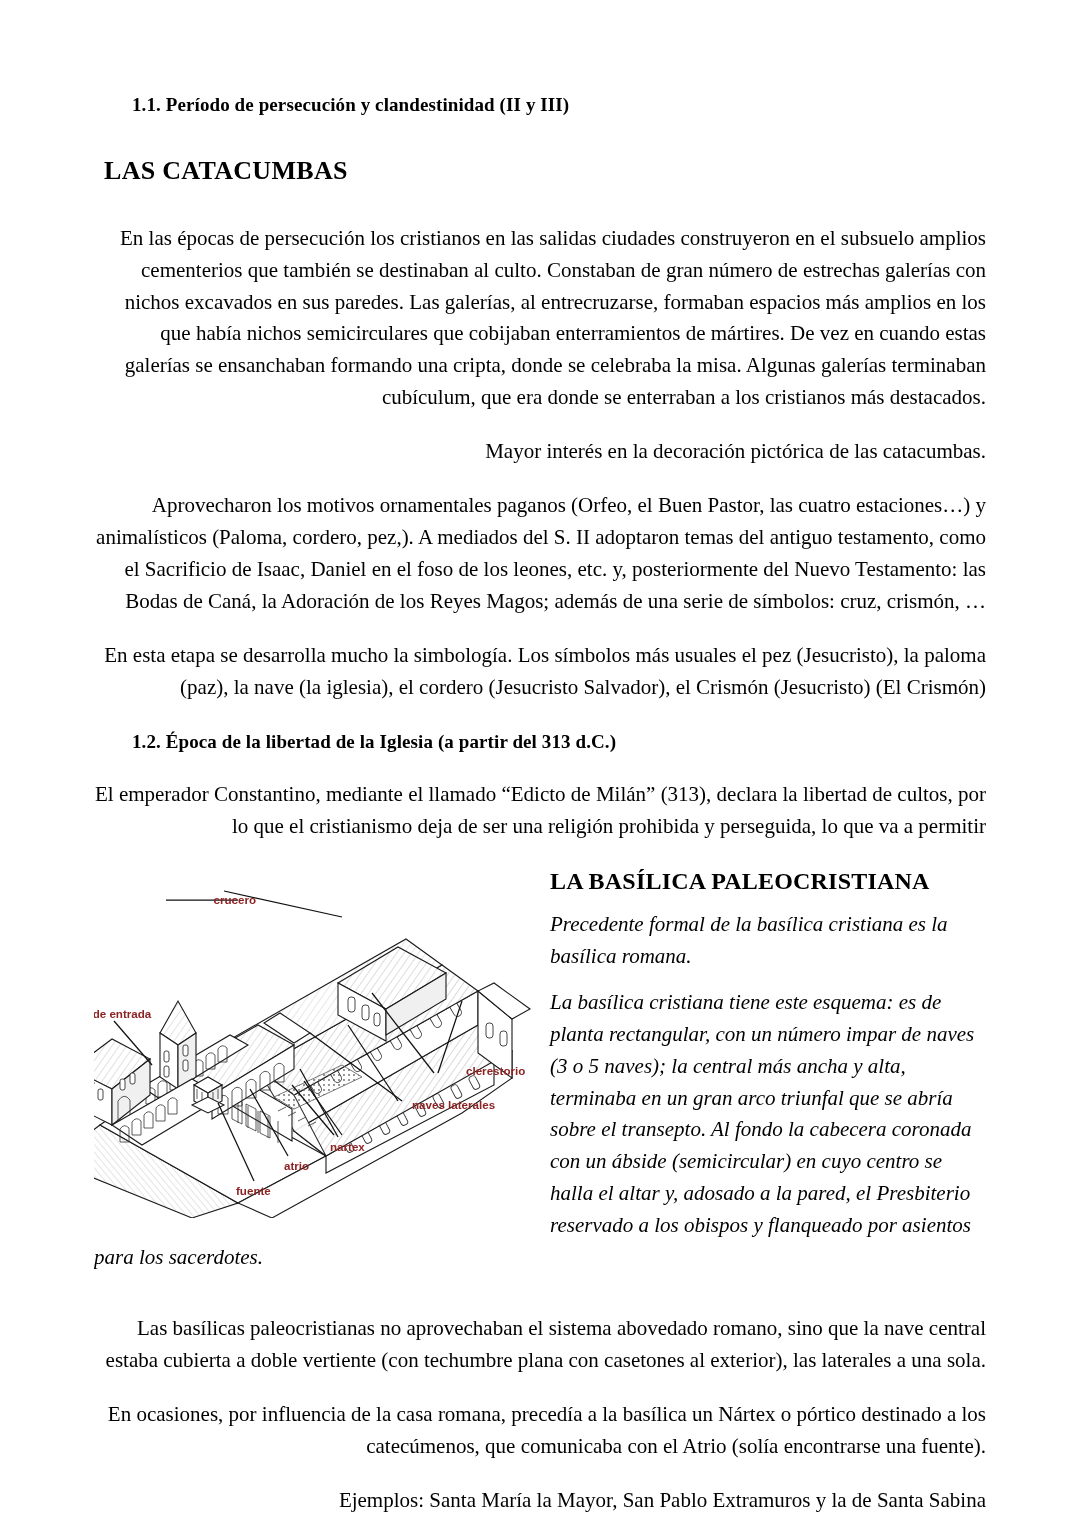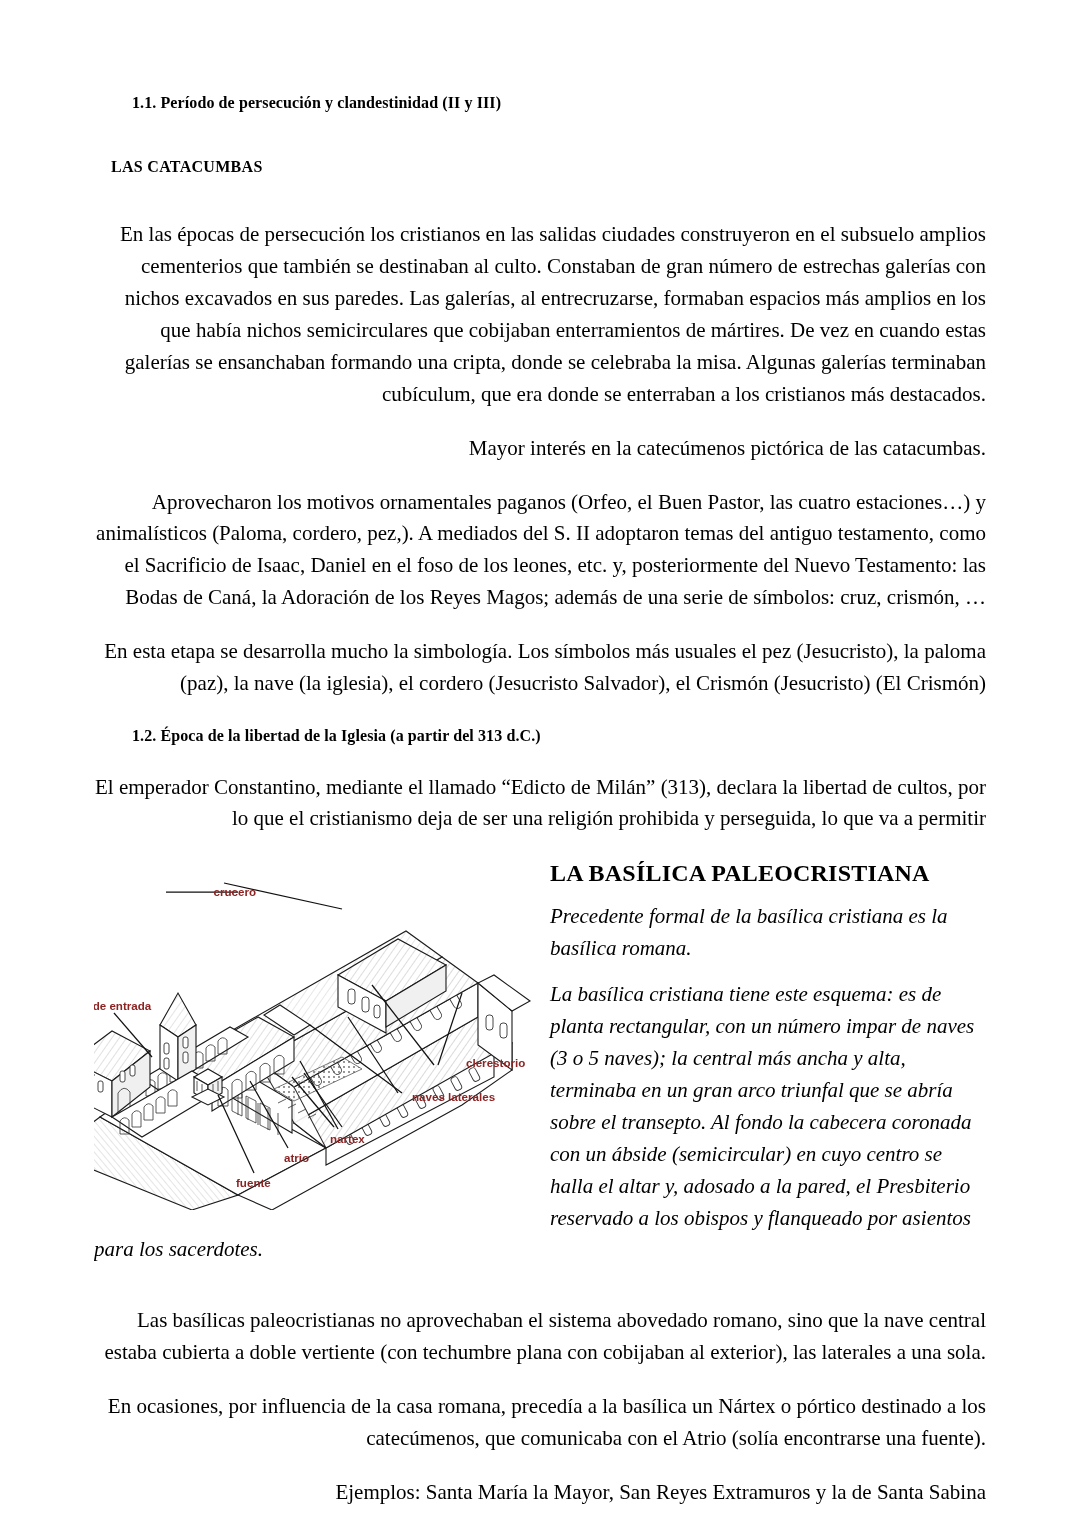--- a/index.html
+++ b/index.html
@@ -21,31 +21,31 @@
     box-sizing: border-box;
     padding: 0;
   }
   .content {
     position: absolute;
     left: 94px;
     top: 92px;
     width: 892px;
   }
   h2.sub-heading {
-    font-size: 16px;
+    font-size: 19px;
     font-weight: bold;
     margin: 0 0 0 0;
     padding: 0 0 0 38px;
     line-height: 1.35;
     letter-spacing: 0.1px;
   }
   h3.plain-heading {
-    font-size: 16px;
+    font-size: 26px;
     font-weight: bold;
-    margin: 17px;
+    margin: 10px;
     padding: 0;
     line-height: 1.35;
     letter-spacing: 0.3px;
   }
   p.body-text {
     font-size: 21px;
     line-height: 1.52;
     margin: 0;
     padding: 0;
     text-align: right;
@@ -134,21 +134,21 @@
     <div class="gap-md"></div>
 
     <h3 class="plain-heading">LAS CATACUMBAS</h3>
 
     <div class="gap-md"></div>
 
     <p class="body-text">En las épocas de persecución los cristianos en las salidas ciudades construyeron en el subsuelo amplios cementerios que también se destinaban al culto. Constaban de gran número de estrechas galerías con nichos excavados en sus paredes. Las galerías, al entrecruzarse, formaban espacios más amplios en los que había nichos semicirculares que cobijaban enterramientos de mártires. De vez en cuando estas galerías se ensanchaban formando una cripta, donde se celebraba la misa. Algunas galerías terminaban cubículum, que era donde se enterraban a los cristianos más destacados.</p>
 
     <div class="gap-sm"></div>
 
-    <p class="body-text">Mayor interés en la catecúmenos pictórica de las catacumbas.</p>
+    <p class="body-text">Mayor interés en la decoración pictórica de las catacumbas.</p>
 
     <div class="gap-sm"></div>
 
     <p class="body-text">Aprovecharon los motivos ornamentales paganos (Orfeo, el Buen Pastor, las cuatro estaciones…) y animalísticos (Paloma, cordero, pez,). A mediados del S. II adoptaron temas del antiguo testamento, como el Sacrificio de Isaac, Daniel en el foso de los leones, etc. y, posteriormente del Nuevo Testamento: las Bodas de Caná, la Adoración de los Reyes Magos; además de una serie de símbolos: cruz, crismón, …</p>
 
     <div class="gap-sm"></div>
 
     <p class="body-text">En esta etapa se desarrolla mucho la simbología. Los símbolos más usuales el pez (Jesucristo), la paloma (paz), la nave (la iglesia), el cordero (Jesucristo Salvador), el Crismón (Jesucristo) (El Crismón)</p>
 
     <div class="gap-md"></div>
@@ -345,24 +345,24 @@
       <div class="col-right">
         <h3>LA BASÍLICA PALEOCRISTIANA</h3>
         <p>Precedente formal de la basílica cristiana es la basílica romana.</p>
         <p>La basílica cristiana tiene este esquema: es de planta rectangular, con un número impar de naves (3 o 5 naves); la central más ancha y alta, terminaba en un gran arco triunfal que se abría sobre el transepto. Al fondo la cabecera coronada con un ábside (semicircular) en cuyo centro se halla el altar y, adosado a la pared, el Presbiterio reservado a los obispos y flanqueado por asientos para los sacerdotes.</p>
       </div>
 
     </div>
 
     <div class="gap-md"></div>
 
-    <p class="body-text">Las basílicas paleocristianas no aprovechaban el sistema abovedado romano, sino que la nave central estaba cubierta a doble vertiente (con techumbre plana con cobijaban al exterior), las laterales a una sola.</p>
+    <p class="body-text">Las basílicas paleocristianas no aprovechaban el sistema abovedado romano, sino que la nave central estaba cubierta a doble vertiente (con techumbre plana con casetones al exterior), las laterales a una sola.</p>
 
     <div class="gap-sm"></div>
 
     <p class="body-text">En ocasiones, por influencia de la casa romana, precedía a la basílica un Nártex o pórtico destinado a los catecúmenos, que comunicaba con el Atrio (solía encontrarse una fuente).</p>
 
     <div class="gap-sm"></div>
 
-    <p class="body-text">Ejemplos: Santa María la Mayor, San Reyes Extramuros y la de Santa Sabina</p>
+    <p class="body-text">Ejemplos: Santa María la Mayor, San Pablo Extramuros y la de Santa Sabina</p>
 
   </div>
 </div>
 
 </body></html>

